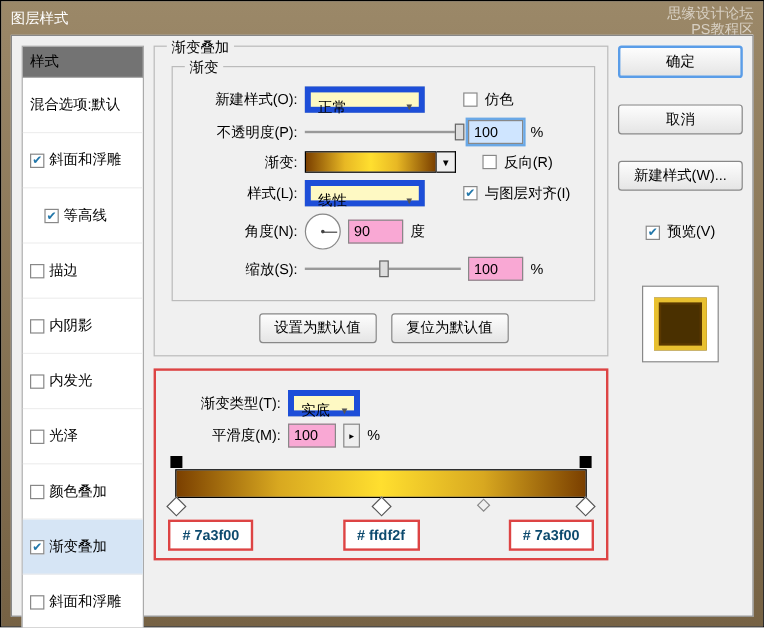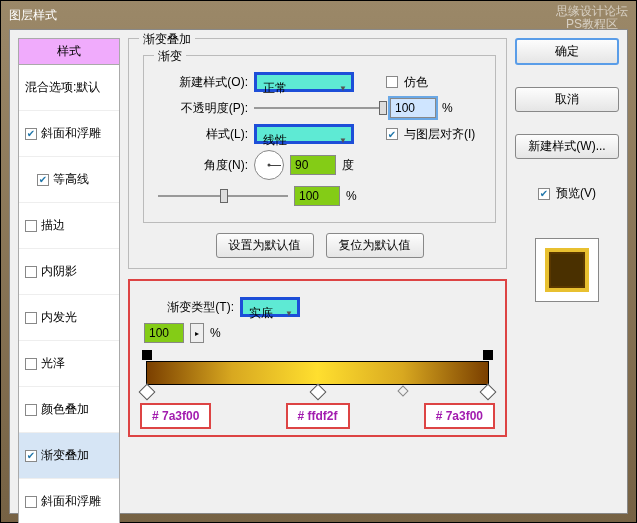--- a/index.html
+++ b/index.html
@@ -1,58 +1,58 @@
 <!DOCTYPE html>
 <html><head>
 <meta charset="utf-8">
 <style>
 *{box-sizing:border-box;margin:0;padding:0;font-family:"Microsoft YaHei",SimSun,sans-serif;font-size:12px}
 body{background:#fff}
 .window{width:637px;height:523px;border:1px solid #000;background:linear-gradient(#9b8868,#766244);position:relative}
 .titlebar{height:28px;display:flex;align-items:center;padding:0 8px;color:#fff}
-.watermark{position:absolute;right:8px;top:4px;color:rgba(255,255,255,.6);font-size:11px;text-align:center;line-height:13px}
+.watermark{position:absolute;right:8px;top:4px;color:rgba(255,255,255,.6);font-size:11px;text-align:right;line-height:13px}
 .content{position:absolute;left:8px;right:8px;top:28px;bottom:8px;background:#f0f0f0;border:1px solid #888}
 .styles-panel{position:absolute;left:8px;top:8px;width:102px;border:1px solid #aaa;background:#fff}
-.styles-header{background:#f0abfc;border-bottom:1px solid #aaa;padding:4px 6px;text-align:center}
+.styles-header{background:#737373;border-bottom:1px solid #aaa;padding:4px 6px;text-align:left}
 .styles-item{padding:14px 6px;border-bottom:1px solid #eee;display:flex;align-items:center;gap:4px;cursor:pointer}
 .styles-item.selected{background:#d6e5f5}
 .styles-item.sub{padding-left:18px}
 .cb{width:12px;height:12px;border:1px solid #888;background:#fff;display:inline-flex;align-items:center;justify-content:center;font-size:10px;color:#27a}
 .main-area{position:absolute;left:118px;right:120px;top:8px;bottom:8px}
 .group{border:1px solid #bbb;position:relative;padding:10px 10px 10px 14px;margin-bottom:10px}
 .group-title{position:absolute;top:-8px;left:10px;background:#f0f0f0;padding:0 4px}
 .group.inner{margin:6px 0 10px 0}
 .row{display:flex;align-items:center;margin:6px 0;gap:6px}
 .row label{width:90px;text-align:right}
-.select{border:3px solid #1d4ed8;background:#5eead4;height:20px;display:flex;align-items:center;padding:12px 16px 0 6px;position:relative;min-width:60px}
+.select{border:5px solid #1d4ed8;background:#fef9c3;height:20px;display:flex;align-items:center;padding:12px 16px 0 6px;position:relative;min-width:60px}
 .select::after{content:"▼";position:absolute;right:4px;font-size:8px;color:#555}
 .slider{flex:1;height:18px;position:relative;display:flex;align-items:center}
 .slider-track{height:2px;background:#999;flex:1;position:relative}
 .slider-thumb{position:absolute;width:8px;height:14px;background:#ddd;border:1px solid #666;top:-6px}
-.numbox{width:46px;height:20px;border:1px solid #888;background:#84cc16;display:flex;align-items:center;padding:0 4px}
+.numbox{width:46px;height:20px;border:1px solid #888;background:#f9a8d4;display:flex;align-items:center;padding:0 4px}
 .numbox.hl{background:#cfe5ff;outline:2px solid #6aa8e6}
 .btn{border:1px solid #888;background:linear-gradient(#fdfdfd,#e5e5e5);padding:3px 12px;border-radius:3px;cursor:pointer}
 .btn-area{display:flex;gap:12px;justify-content:center;margin-top:0}
 .gradient-preview{width:110px;height:18px;border:1px solid #000;background:linear-gradient(90deg,#7a3f00 0%,#e8b824 30%,#ffdf2f 50%,#e8b824 70%,#7a3f00 100%)}
 .grad-wrap{display:flex}
 .grad-dd{width:16px;height:18px;border:1px solid #000;border-left:none;background:#eee;display:flex;align-items:center;justify-content:center;font-size:8px}
 .angle-dial{width:30px;height:30px;border:1px solid #888;border-radius:50%;background:#fff;position:relative}
 .angle-dial::before{content:"";position:absolute;width:3px;height:3px;background:#444;border-radius:50%;left:50%;top:50%;transform:translate(-50%,-50%)}
 .angle-dial::after{content:"";position:absolute;width:12px;height:1px;background:#444;left:50%;top:50%;transform-origin:left}
 .right-panel{position:absolute;right:8px;top:8px;width:104px;display:flex;flex-direction:column;gap:22px;align-items:center}
 .btn-wide{width:100%;text-align:center}
 .btn-primary{border:2px solid #5a9de8}
 .preview-box{width:64px;height:64px;border:1px solid #888;background:#fff;display:flex;align-items:center;justify-content:center;margin-top:8px}
 .preview-inner{width:44px;height:44px;background:#4a3000;border:4px solid #e8c030;box-shadow:inset 0 0 0 2px #5a3800}
 .editor-group{border:2px solid #d44;padding:10px 14px 50px 14px;position:relative}
 .grad-bar{height:24px;border:1px solid #000;background:linear-gradient(90deg,#7a3f00 0%,#d8a820 25%,#ffdf2f 50%,#d8a820 75%,#7a3f00 100%);position:relative;margin:18px 2px 0 2px}
 .stop-top{position:absolute;width:10px;height:10px;background:#000;top:-12px;transform:translateX(-50%)}
 .stop-bot{position:absolute;width:12px;height:12px;border:1px solid #555;background:#fff;bottom:-14px;transform:translateX(-50%) rotate(45deg)}
 .stop-mid{position:absolute;width:8px;height:8px;border:1px solid #888;background:none;bottom:-11px;transform:translateX(-50%) rotate(45deg)}
-.color-callout{position:absolute;border:2px solid #d44;background:#fff;padding:4px 10px;font-weight:bold;color:#a21caf;bottom:6px}
+.color-callout{position:absolute;border:2px solid #d44;background:#fff;padding:4px 10px;font-weight:bold;color:#0c4a6e;bottom:6px}
 .spin{width:14px;height:20px;border:1px solid #888;background:#eee;display:flex;align-items:center;justify-content:center;font-size:8px}
 </style>
 </head>
 <body>
 
 <div class="window">
   <div class="titlebar">
     <span>图层样式</span>
   </div>
   <div class="watermark">
@@ -136,20 +136,30 @@
                 <div class="slider-track">
                   <div class="slider-thumb" style="left:96%"></div>
                 </div>
               </div>
             <div class="numbox hl">
                 <span>100</span>
               </div>
             <span>%</span>
           </div>
 
+          <div class="row">
+            <label>渐变:</label>
+            <div class="grad-wrap">
+              <div class="gradient-preview"></div>
+              <div class="grad-dd">▼</div>
+            </div>
+            <span style="width:10px"></span>
+            <span class="cb"></span>
+            <span>反向(R)</span>
+          </div>
 
           <div class="row">
             <label>样式(L):</label>
             <div class="select" style="width:100px">
                 <span>线性</span>
               </div>
             <span style="width:20px"></span>
             <span class="cb">✔</span>
             <span>与图层对齐(I)</span>
           </div>
@@ -157,20 +167,21 @@
           <div class="row">
             <label>角度(N):</label>
             <div class="angle-dial"></div>
             <div class="numbox">
                 <span>90</span>
               </div>
             <span>度</span>
           </div>
 
           <div class="row">
+            <label>缩放(S):</label>
             <div class="slider" style="max-width:130px">
                 <div class="slider-track">
                   <div class="slider-thumb" style="left:48%"></div>
                 </div>
               </div>
             <div class="numbox">
                 <span>100</span>
               </div>
             <span>%</span>
           </div>
@@ -183,20 +194,21 @@
       </div>
 
       <div class="editor-group">
         <div class="row">
           <label style="width:90px">渐变类型(T):</label>
           <div class="select" style="width:56px">
               <span>实底</span>
             </div>
         </div>
         <div class="row">
+          <label style="width:90px">平滑度(M):</label>
           <div class="numbox" style="width:40px">
               <span>100</span>
             </div>
           <div class="spin">▸</div>
           <span>%</span>
         </div>
 
         <div class="grad-bar">
           <div class="stop-top" style="left:0%"></div>
           <div class="stop-top" style="left:100%"></div>

